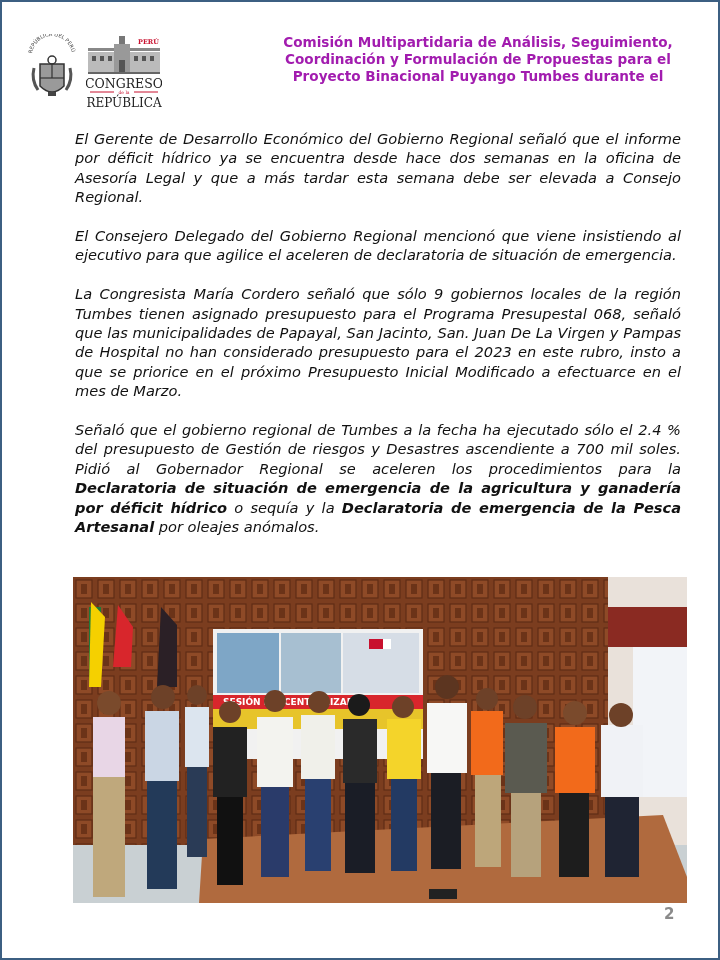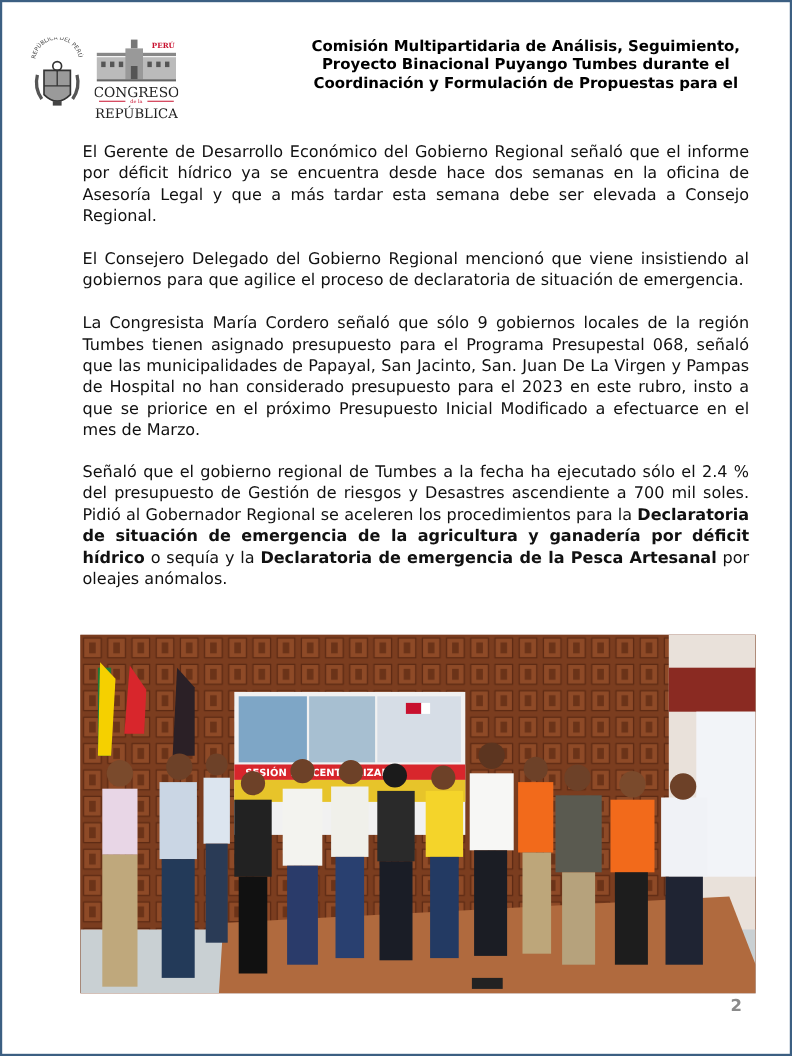--- a/index.html
+++ b/index.html
@@ -1,23 +1,23 @@
 <!DOCTYPE html>
 <html><head>
 <meta charset="utf-8">
 <style>
   html, body { margin: 0; padding: 0; }
   body { width: 720px; height: 960px; background: #ffffff; position: relative; overflow: hidden; font-family: "DejaVu Sans", sans-serif; }
   .page-frame { position: absolute; left: 0; top: 0; width: 716px; height: 956px; border: 2px solid #3c5f82; box-sizing: content-box; }
   .logo-area { position: absolute; left: 26px; top: 34px; width: 140px; height: 78px; }
   .coat-of-arms { position: absolute; left: 0; top: 0; width: 52px; height: 68px; }
   .congress-logo { position: absolute; left: 60px; top: 0; width: 76px; height: 78px; }
-  .header-title { position: absolute; left: 268px; top: 34px; width: 420px; text-align: center; font-weight: bold; font-size: 13.6px; line-height: 17px; color: #000000; }
+  .header-title { position: absolute; left: 268px; top: 34px; width: 420px; text-align: center; font-weight: bold; font-size: 13.6px; line-height: 17px; color: #a21caf; }
   .body-text { position: absolute; left: 75px; top: 129px; width: 606px; font-size: 14.6px; line-height: 19.4px; color: #111; text-align: justify; }
-  .body-text p { margin: 0 0 19.4px 0; }
+  .body-text p { margin: 0 0 19.4px 0; font-style: italic; }
   .body-text b { font-weight: bold; }
   .photo { position: absolute; left: 73px; top: 577px; width: 614px; height: 326px; overflow: hidden; background: #7a3b1e; }
   .page-number { position: absolute; left: 664px; top: 905px; font-size: 15px; font-weight: bold; color: #8a8a8a; font-family: "DejaVu Sans", sans-serif; }
 </style>
 </head>
 <body>
 
 <div class="page-frame"></div>
 
 <div class="logo-area">
@@ -51,27 +51,27 @@
     <text x="38" y="54" text-anchor="middle" font-size="12.5" fill="#222" font-family="DejaVu Serif, serif">CONGRESO</text>
     <line x1="4" y1="58" x2="28" y2="58" stroke="#c8102e" stroke-width="1"></line>
     <line x1="48" y1="58" x2="72" y2="58" stroke="#c8102e" stroke-width="1"></line>
     <text x="38" y="60" text-anchor="middle" font-size="4.5" fill="#c8102e" font-family="DejaVu Serif, serif">de la</text>
     <text x="38" y="73" text-anchor="middle" font-size="12" fill="#222" font-family="DejaVu Serif, serif">REPÚBLICA</text>
   </svg>
 </div>
 
 <div class="header-title">
   <div>Comisión Multipartidaria  de Análisis, Seguimiento,</div>
+  <div>Coordinación y Formulación de Propuestas para el</div>
   <div>Proyecto Binacional Puyango Tumbes durante el</div>
-  <div>Coordinación y Formulación de Propuestas para el</div>
 </div>
 
 <div class="body-text">
   <p>El Gerente de Desarrollo Económico del Gobierno Regional señaló que el informe por déficit hídrico ya se encuentra desde hace dos semanas en la oficina de Asesoría Legal y que a más tardar esta semana debe ser elevada a Consejo Regional.</p>
-  <p>El Consejero  Delegado del Gobierno Regional mencionó que viene insistiendo al gobiernos para que agilice el proceso de declaratoria de situación de emergencia.</p>
+  <p>El Consejero  Delegado del Gobierno Regional mencionó que viene insistiendo al ejecutivo para que agilice el aceleren de declaratoria de situación de emergencia.</p>
   <p>La Congresista María Cordero señaló que sólo 9 gobiernos locales de la región Tumbes tienen asignado presupuesto para el Programa Presupestal 068, señaló que las municipalidades de Papayal, San Jacinto, San. Juan De  La Virgen y Pampas de Hospital no han considerado presupuesto para el 2023 en este rubro, insto a que se priorice en el próximo Presupuesto Inicial Modificado a efectuarce en el mes de Marzo.</p>
   <p><span>Señaló que el gobierno regional de Tumbes a la fecha ha ejecutado sólo el 2.4 % del presupuesto de Gestión de riesgos y Desastres ascendiente a 700 mil soles. Pidió al Gobernador Regional se aceleren los procedimientos para la </span><b>Declaratoria de situación de emergencia de la agricultura y ganadería por déficit hídrico</b><span> o sequía  y la </span><b>Declaratoria de emergencia de la Pesca Artesanal</b><span> por oleajes anómalos.</span></p>
 </div>
 
 <div class="photo">
   <svg width="614" height="326" viewBox="0 0 614 326">
     <defs>
       <pattern id="wood" width="22" height="24" patternUnits="userSpaceOnUse">
         <rect width="22" height="24" fill="#7b3d1f"></rect>
         <rect x="3" y="3" width="16" height="18" fill="#8e4a27" stroke="#5e2b14" stroke-width="1.2"></rect>

